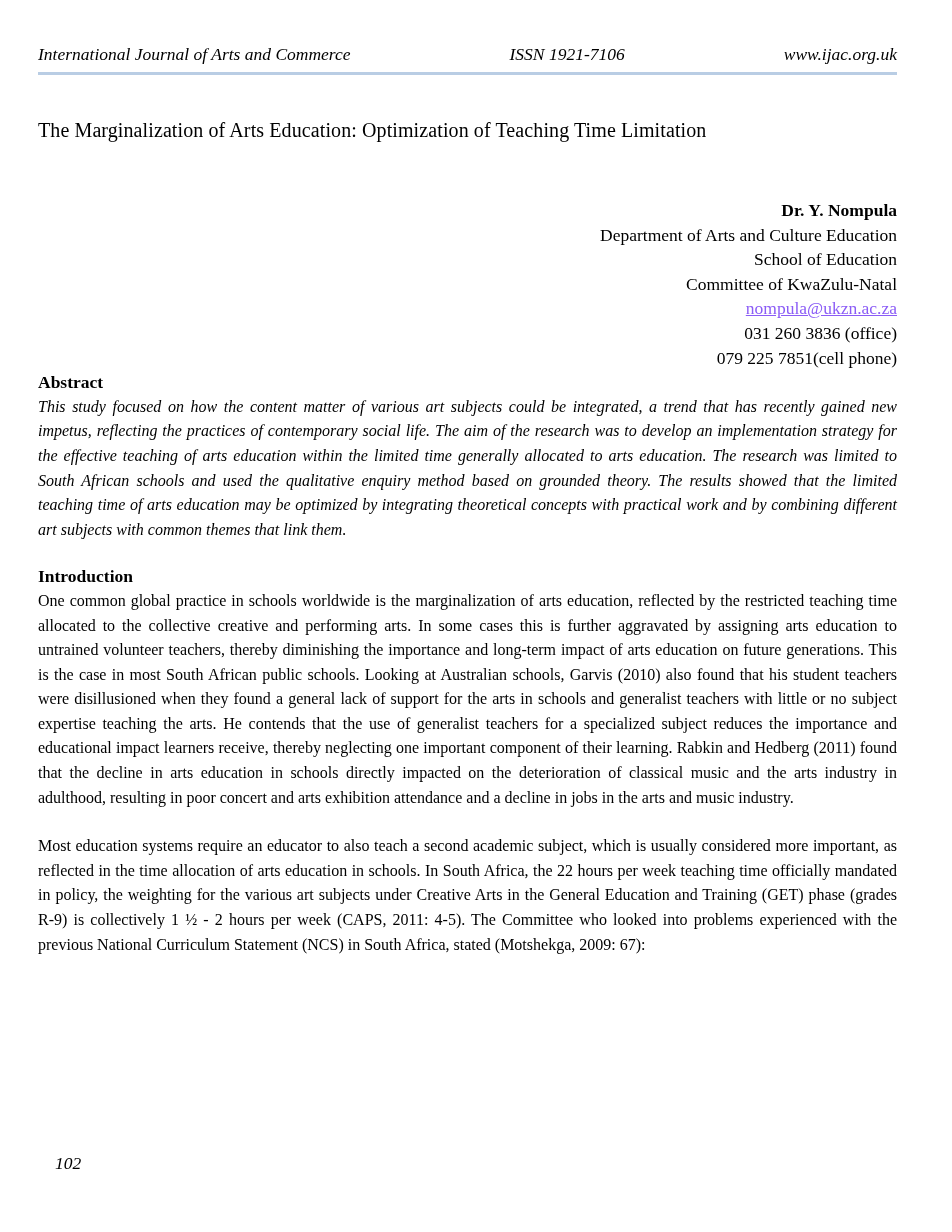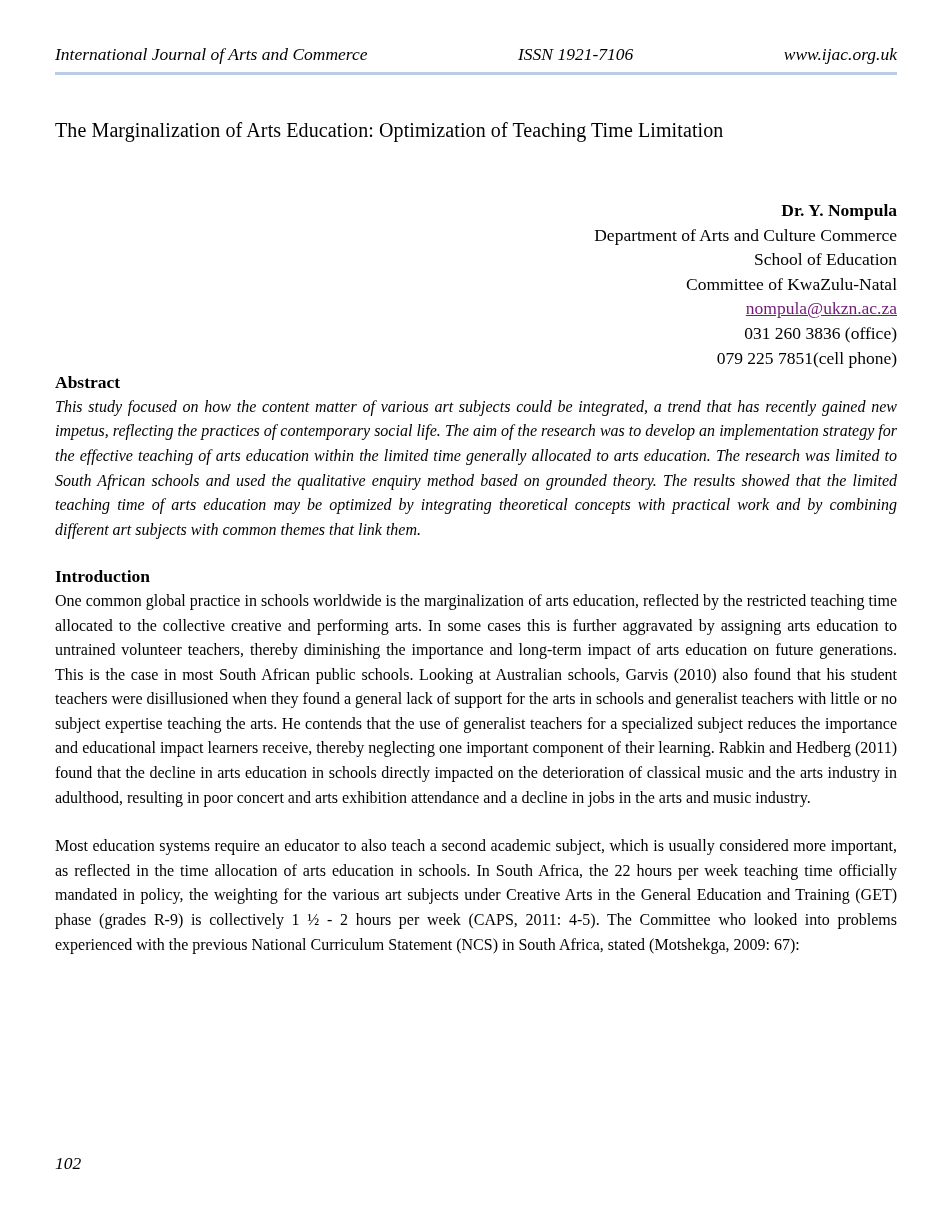--- a/index.html
+++ b/index.html
@@ -12,21 +12,21 @@
     height: 1232px;
     font-family: "Liberation Serif", serif;
     color: #000000;
     position: relative;
     overflow: hidden;
   }
   .page {
     box-sizing: border-box;
     width: 952px;
     height: 1232px;
-    padding: 44px 55px 0 55px;
+    padding: 44px 55px 0 38px;
     position: relative;
   }
   
   .journal-header {
     display: flex;
     align-items: baseline;
     font-style: italic;
     font-size: 17.5px;
     border-bottom: 3px solid #b9cde4;
     padding-bottom: 7px;
@@ -43,21 +43,21 @@
   }
   
   .author-block {
     text-align: right;
     margin-top: 56px;
     font-size: 17.5px;
     line-height: 24.6px;
   }
   .author-block .author-name { font-weight: bold; }
   .author-block a.email {
-    color: #701a75;
+    color: #8b5cf6;
     text-decoration: underline;
   }
   
   .section h2 {
     font-size: 17.5px;
     font-weight: bold;
     margin: 0;
     line-height: 24.6px;
   }
   .section p {
@@ -87,21 +87,21 @@
   <header class="journal-header">
     <span class="jname">International Journal of Arts and Commerce</span>
     <span class="issn">ISSN 1921-7106</span>
     <span class="site">www.ijac.org.uk</span>
   </header>
 
   <h1 class="article-title">The Marginalization of Arts Education: Optimization of Teaching Time Limitation</h1>
 
   <div class="author-block">
     <div class="author-name">Dr. Y. Nompula</div>
-    <div>Department of Arts and Culture Commerce</div>
+    <div>Department of Arts and Culture Education</div>
     <div>School of Education</div>
     <div>Committee of KwaZulu-Natal</div>
     <div>
       <a class="email" href="#">nompula@ukzn.ac.za</a>
     </div>
     <div>031 260 3836 (office)</div>
     <div>079 225 7851(cell phone)</div>
   </div>
 
   <section class="section abstract-section">

